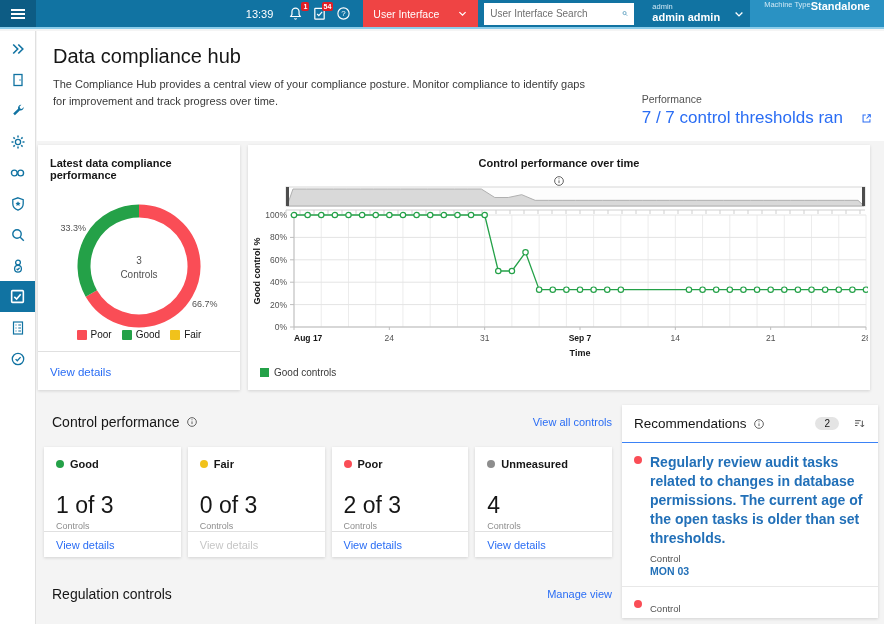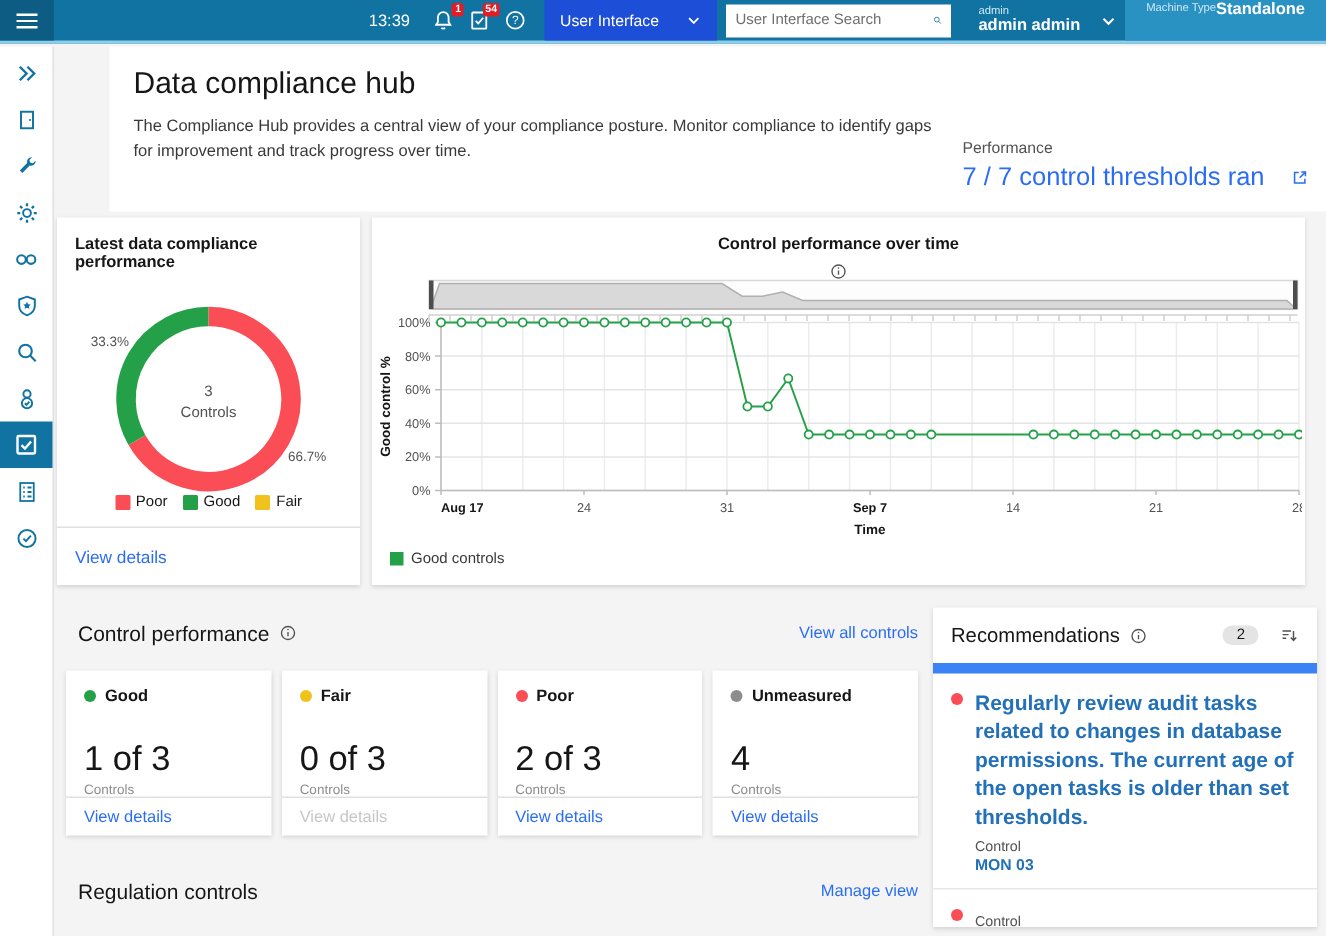--- a/index.html
+++ b/index.html
@@ -12,21 +12,21 @@
   .burger { width:36px; background:#0d5c84; display:flex; align-items:center; justify-content:center; cursor:pointer; }
   .burger span { display:block; width:14px; height:10px;
     background:linear-gradient(#fff 0 1.6px, transparent 1.6px 4.2px, #fff 4.2px 5.8px, transparent 5.8px 8.4px, #fff 8.4px 10px); }
   .brand { display:flex; align-items:center; margin-left:12px; font-size:13px; font-weight:700; letter-spacing:.2px; }
   .brand b { margin-right:5px; }
   .hdr-right { margin-left:auto; display:flex; align-items:center; height:100%; }
   .hdr-time { font-size:11px; margin-right:10px; }
   .hdr-icon-btn { position:relative; width:24px; height:100%; display:flex; align-items:center; justify-content:center; cursor:pointer; }
   .hdr-badge { position:absolute; top:2px; right:-2px; background:#e11e25; color:#fff; font-size:7px; line-height:9px;
                padding:0 2px; border-radius:2px; font-weight:700; }
-  .hdr-select { background:#1d4ed8; height:100%; display:flex; align-items:center; gap:18px; padding:0 10px; margin-left:8px; cursor:pointer; }
+  .hdr-select { background:#ef4444; height:100%; display:flex; align-items:center; gap:18px; padding:0 10px; margin-left:8px; cursor:pointer; }
   .hdr-select .lbl { font-size:10.5px; }
   .hdr-search { background:#fff; height:22px; width:150px; margin:0 6px; display:flex; align-items:center; padding:0 6px; }
   .hdr-search input { border:none; outline:none; flex:1; font-size:10px; color:#161616; font-family:"Liberation Sans",sans-serif; }
   .hdr-search input::placeholder { color:#6f6f6f; }
   .hdr-user { display:flex; flex-direction:column; justify-content:center; padding:0 8px 0 12px; line-height:1.2; }
   .hdr-user .role { font-size:7.5px; color:#cfe8f5; }
   .hdr-user .name { font-size:11px; font-weight:700; }
   .hdr-caret { width:22px; display:flex; align-items:center; justify-content:center; cursor:pointer; }
   .hdr-machine { background:#2a92c3; height:100%; display:flex; flex-direction:row; justify-content:center;
                  padding:0 14px; line-height:1.25; min-width:84px; }
@@ -34,21 +34,21 @@
   .hdr-machine .val { font-size:11px; font-weight:700; }
 
   
   .sidebar { position:absolute; top:31px; left:0; width:36px; bottom:0; background:#fff;
              border-right:1px solid #e0e0e0; padding-top:2px; z-index:5; }
   .side-item { height:31px; display:flex; align-items:center; justify-content:center; color:#1173a2; cursor:pointer; }
   .side-item.active { background:#1173a2; color:#fff; }
   .side-item svg { display:block; }
 
   
-  .page-head { position:absolute; top:31px; left:37px; right:0; height:110px; background:#fff;margin-left:36px; }
+  .page-head { position:absolute; top:31px; left:37px; right:0; height:110px; background:#fff; }
   .page-title { font-size:20px; font-weight:400; color:#161616; margin:14px 0 0 16px; }
   .page-desc { font-size:11px; color:#393939; line-height:1.55; width:535px; margin:8px 0 0 16px; }
   .perf { position:absolute; top:62px; right:12px; }
   .perf .lbl { font-size:10.5px; color:#525252; margin-bottom:3px; }
   .perf .link { font-size:17px; color:#2a6df4; display:flex; align-items:center; gap:18px; cursor:pointer; }
 
   .card { background:#fff; box-shadow:0 1px 3px rgba(0,0,0,.14); }
 
   
   .card-donut { position:absolute; left:38px; top:145px; width:202px; height:245px; }
@@ -90,21 +90,21 @@
   .stat-label { font-size:11px; font-weight:700; color:#161616; }
   .stat-value { font-size:23px; font-weight:300; color:#161616; margin-top:22px; }
   .stat-sub { font-size:9px; color:#8d8d8d; margin-top:2px; }
   .stat-foot { border-top:1px solid #e0e0e0; padding:7px 12px; font-size:11px; }
   .stat-foot .stat-link { color:#2a6df4; cursor:pointer; }
   .stat-foot .stat-link.disabled { color:#c6c6c6; cursor:default; }
 
   
   .reco { position:absolute; left:622px; top:405px; width:256px; height:213px; background:#fff;
           box-shadow:0 1px 3px rgba(0,0,0,.14); }
-  .reco-head { display:flex; align-items:center; gap:6px; padding:11px 12px; border-bottom:7px solid #3b82f6; }
+  .reco-head { display:flex; align-items:center; gap:6px; padding:11px 12px; border-bottom:1px solid #3b82f6; }
   .reco-head h2 { font-size:13.5px; font-weight:400; color:#161616; }
   .reco-pill { margin-left:auto; background:#e4e4e4; color:#161616; font-size:10px; padding:1px 9px; border-radius:8px; }
   .reco-sort { color:#525252; margin-left:8px; cursor:pointer; display:flex; }
   .reco-item { display:flex; gap:8px; padding:10px 12px 9px 12px; border-bottom:1px solid #e8e8e8; }
   .reco-item:last-child { border-bottom:none; }
   .reco-dot { width:8px; height:8px; border-radius:50%; background:#fa4d56; margin-top:3px; flex:none; }
   .reco-text { font-size:14px; font-weight:700; color:#2270b8; line-height:1.35; cursor:pointer; }
   .reco-ctl-lbl { font-size:9.5px; color:#525252; margin-top:6px; }
   .reco-ctl-name { font-size:10.5px; font-weight:700; color:#2270b8; margin-top:1px; cursor:pointer; }
 

